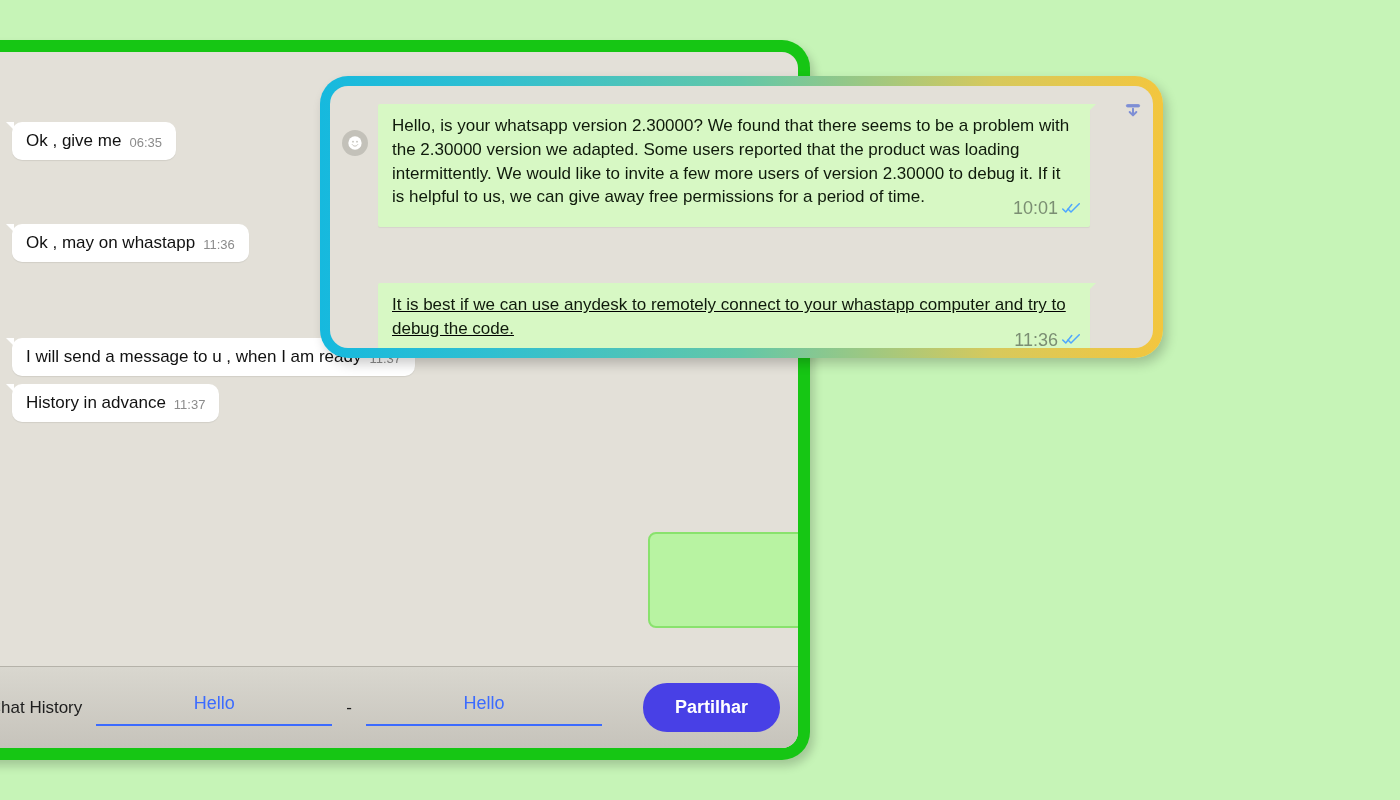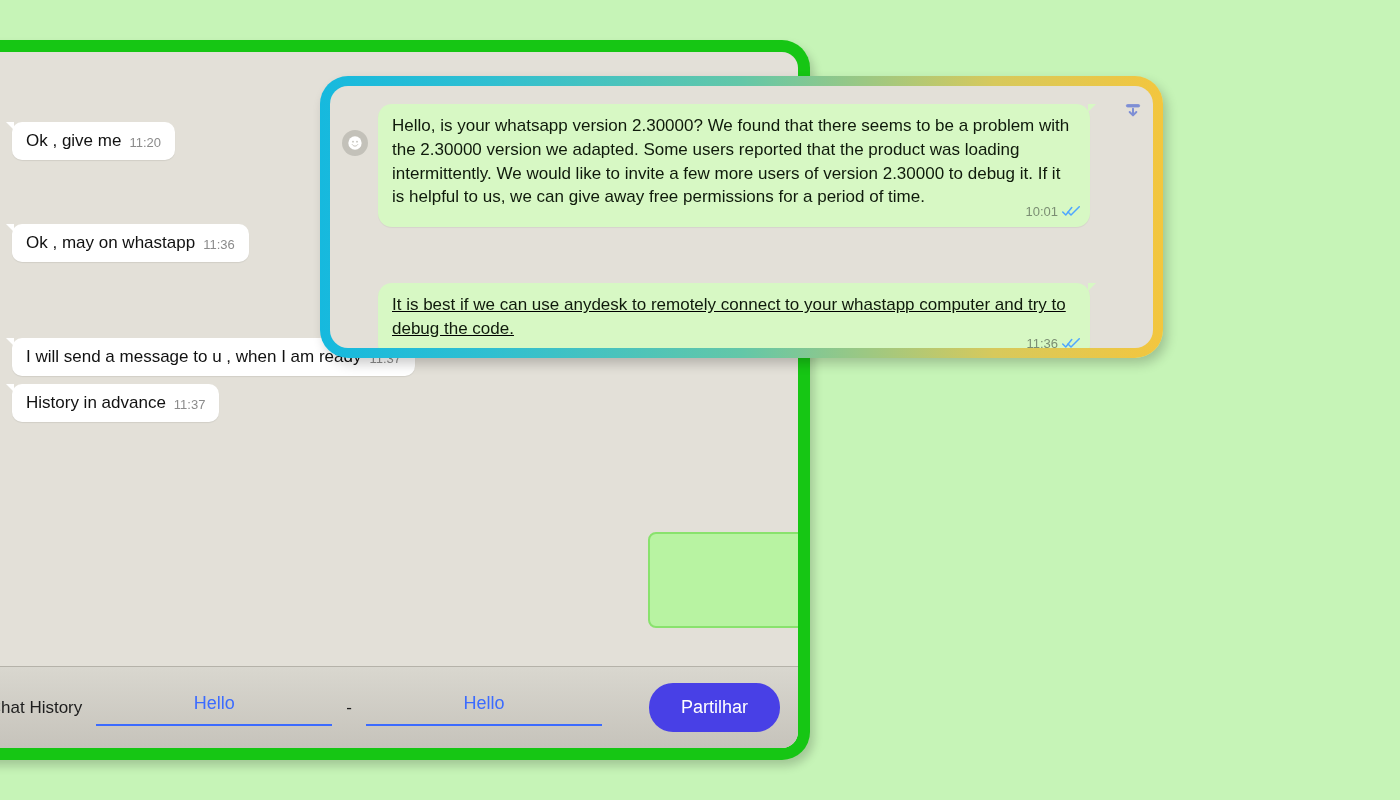--- a/index.html
+++ b/index.html
@@ -90,21 +90,21 @@
   }
   .share-bar .dash { color: #1d1d1d; }
   .share-bar .spacer { flex: 1; }
   .btn-partilhar {
     background: #4840e6;
     color: #fff;
     border: none;
     border-radius: 24px;
     padding: 14px 32px;
     font-size: 18px;
-    font-weight: 400;
+    font-weight: 700;
     cursor: pointer;
   }
 
   
   .msgs {
     position: absolute;
     left: 80px;
     top: 70px;
     right: 0;
     display: flex;
@@ -148,33 +148,33 @@
     border-radius: 50%;
     background: #c3c1b9;
     display:flex;align-items:center;justify-content:center;
     margin-top: 26px;
   }
   .emoji-disc svg { width: 16px; height: 16px; fill: #fff; }
 
   .bubble-out {
     position: relative;
     background: #d7f8c4;
-    border-radius: 14px;
+    border-radius: 2px;
     padding: 10px 14px 18px 14px;
     font-size: 17px;
     color: #0f1a0b;
     line-height: 1.4;
     max-width: 712px;
     box-shadow: 0 1px 1px rgba(0,0,0,.06);
   }
   .bubble-out .meta {
     position: absolute;
     right: 10px;
     bottom: 6px;
-    font-size: 13px;
+    font-size: 18px;
     color: #7b8e73;
     display:flex;align-items:center;gap:4px;
   }
   .dbl-check {
     width: 18px; height: 12px;
     color: #4fa7ff;
   }
 
   .scroll-down {
     position: absolute;
@@ -204,21 +204,21 @@
 </style>
 </head>
 <body>
 
 <div class="outer-frame">
   <div class="chat-panel">
 
     <div class="msgs">
       <div class="bubble-white">
         <span>Ok , give me</span>
-        <span class="ts">11:20</span>
+        <span class="ts">06:35</span>
       </div>
       <div class="gap-big"></div>
       <div class="bubble-white">
         <span>Ok , may on whastapp</span>
         <span class="ts">11:36</span>
       </div>
       <div class="gap-med"></div>
       <div class="bubble-white">
         <span>I will send  a message to u , when I am ready</span>
         <span class="ts">11:37</span>

